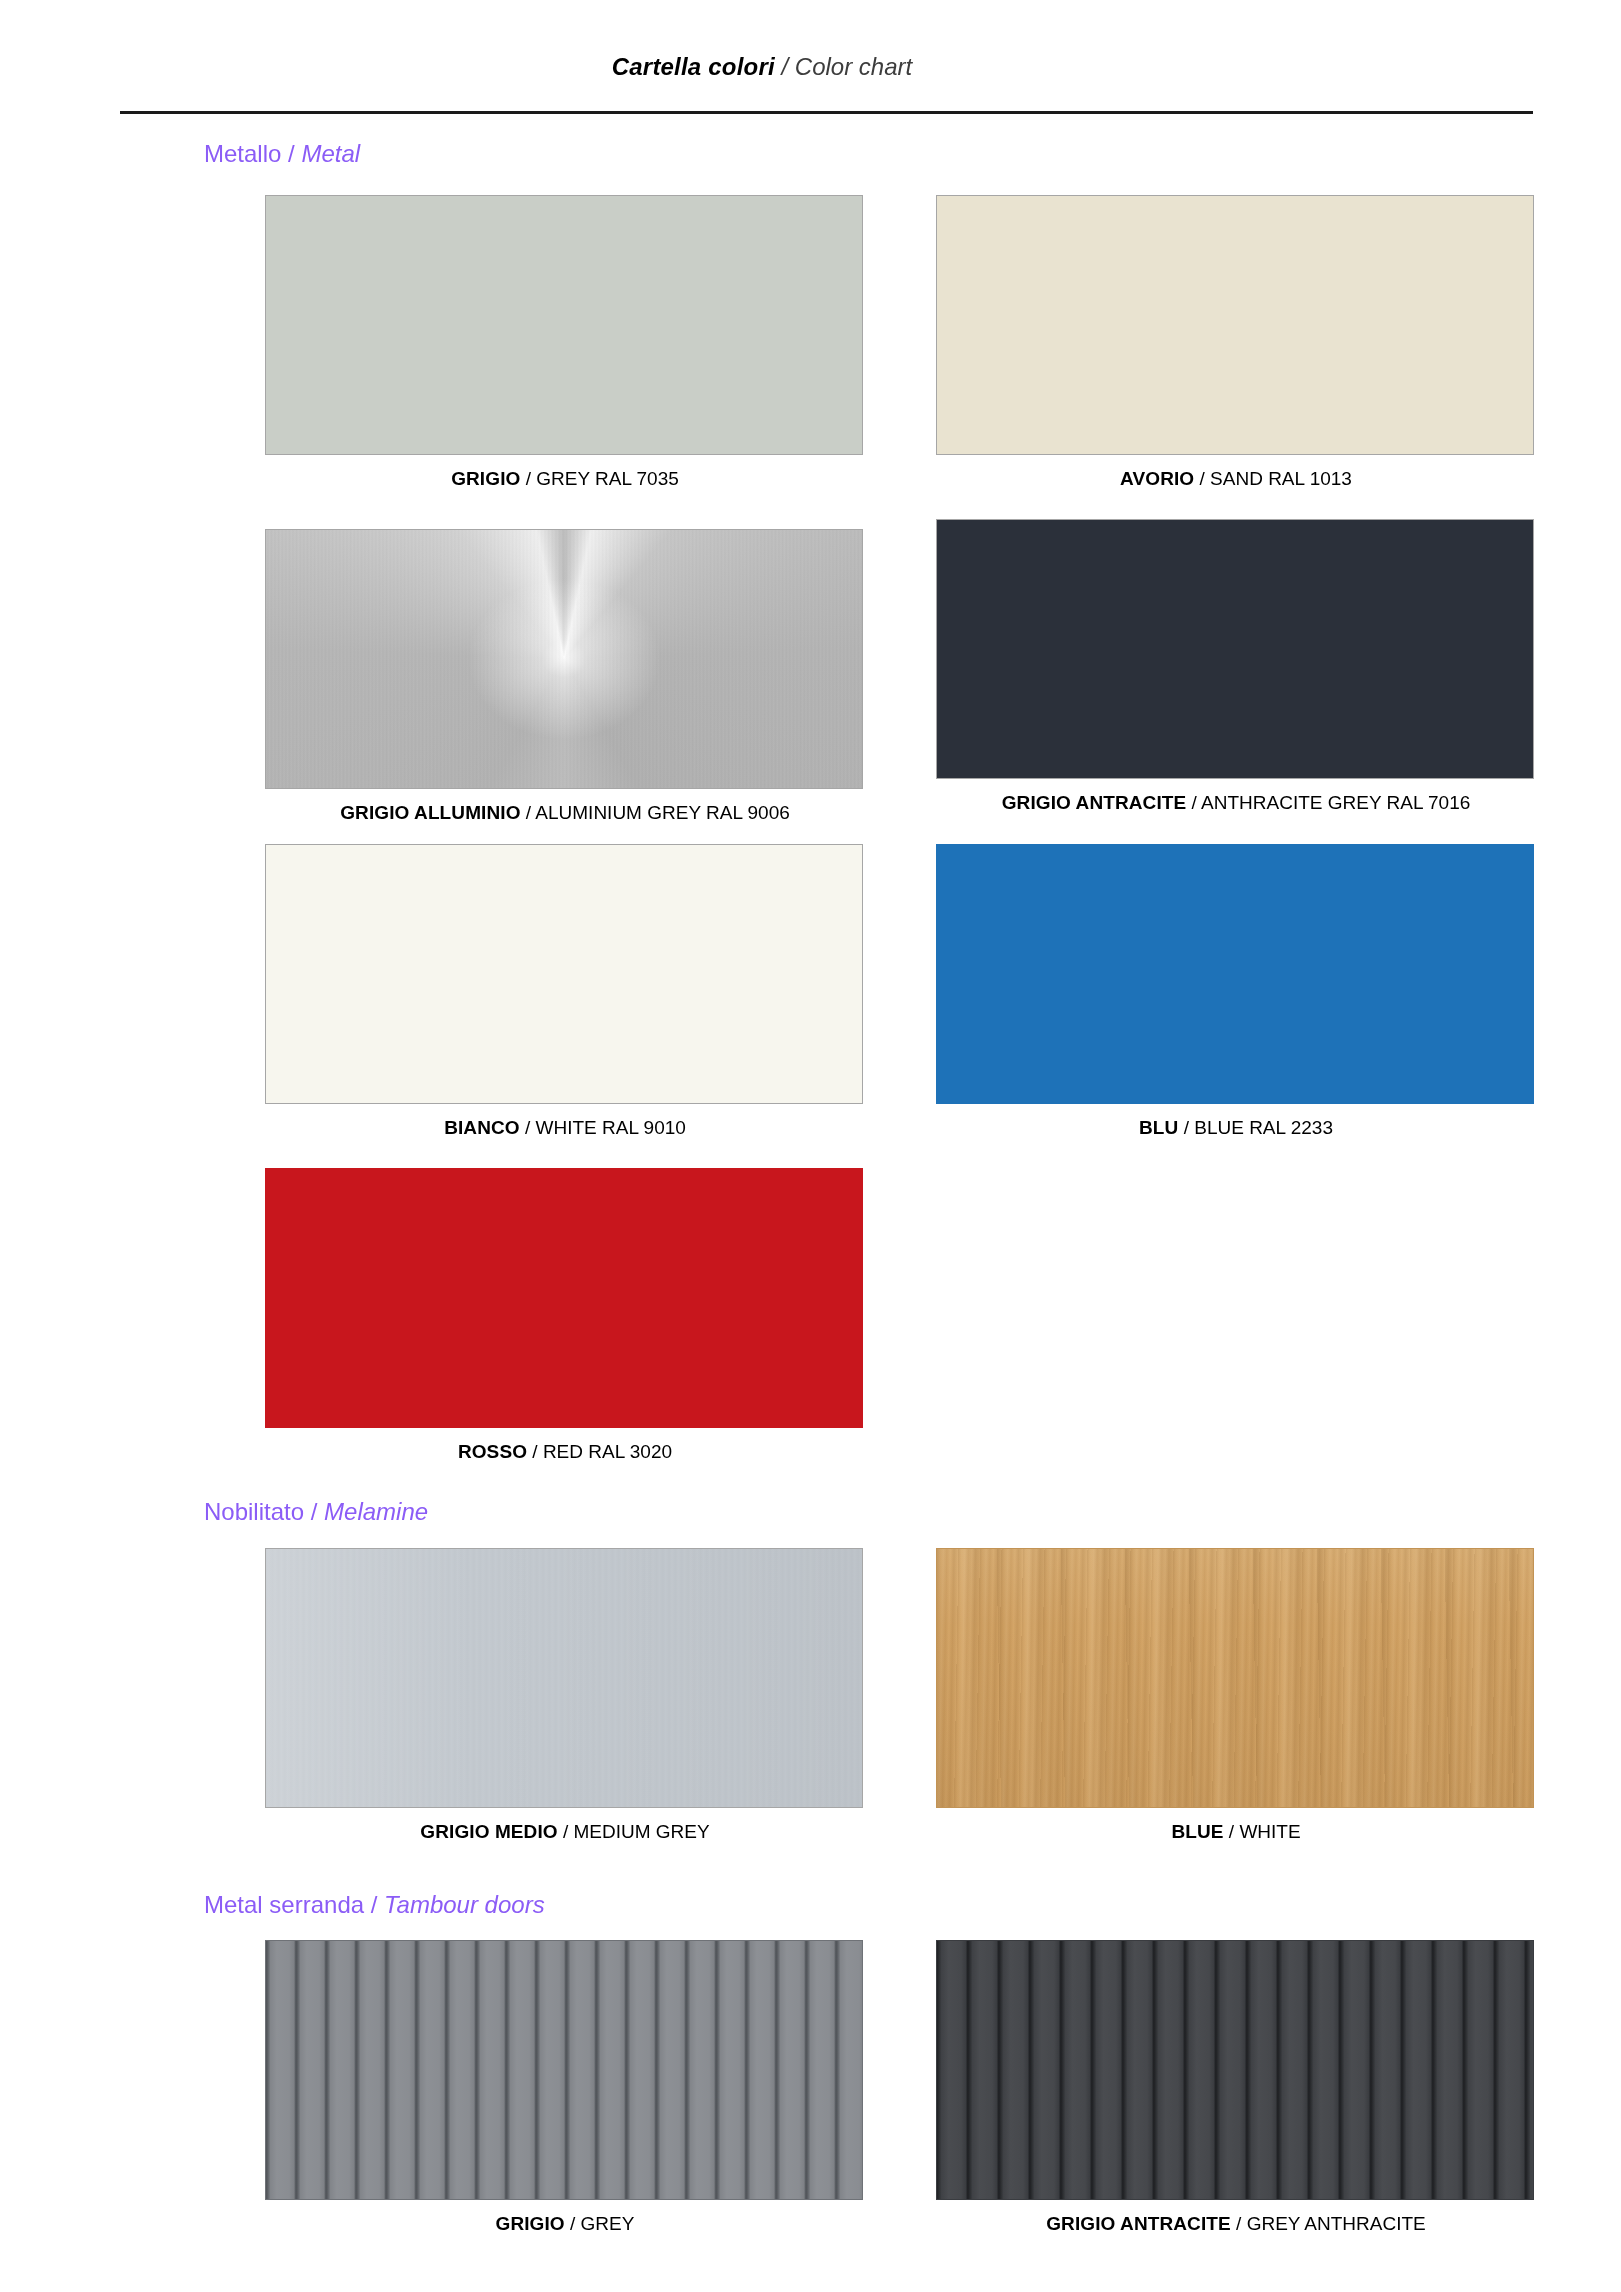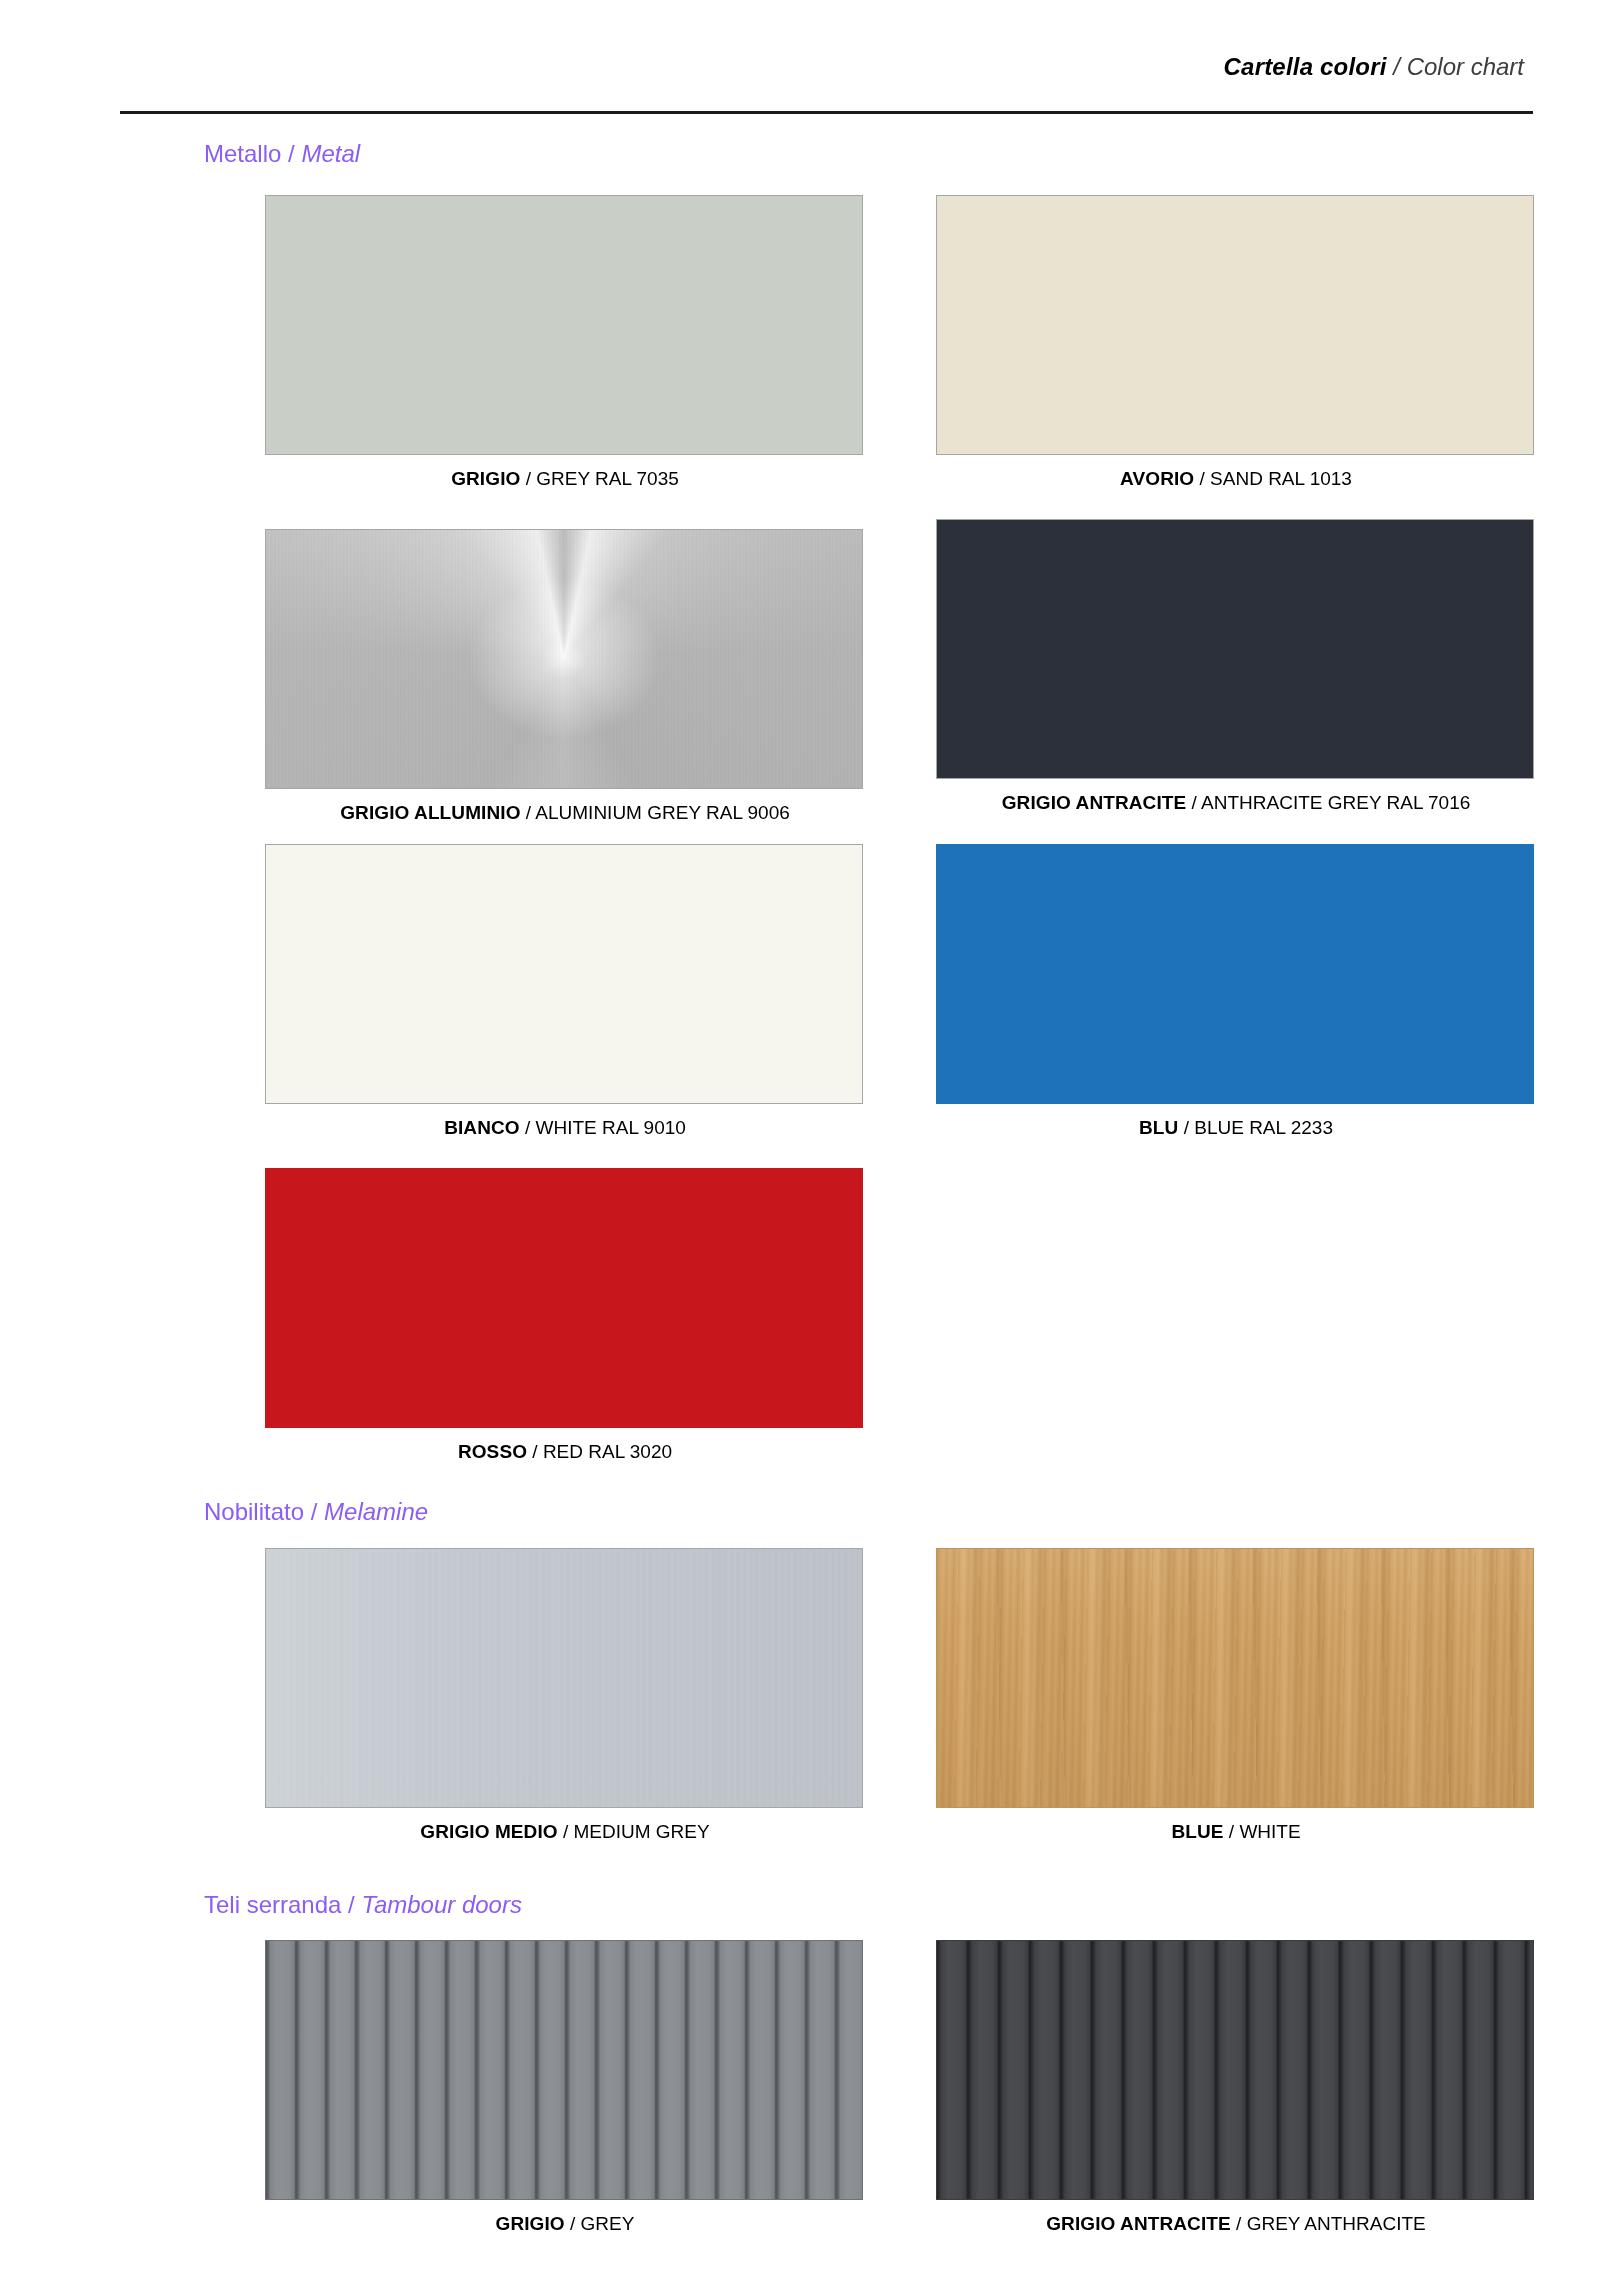--- a/index.html
+++ b/index.html
@@ -16,21 +16,21 @@
     overflow: hidden;
   }
 
   
   .page-header {
     position: absolute;
     top: 52px;
     left: 0;
     width: 1621px;
     height: 54px;
-    text-align: right;
+    text-align: center;
   }
   .header-title {
     display: inline-block;
     padding-right: 97px;
     font-size: 24px;
     line-height: 30px;
     white-space: nowrap;
   }
   .header-title .it {
     font-weight: bold;
@@ -290,21 +290,21 @@
 <div class="swatch-cell col-right" style="top:1548px;">
   <div class="swatch" style="height:260px;border-color:#c29355;">
     <div class="surf-walnut"></div>
   </div>
   <div class="swatch-caption">
     <span class="it">BLUE</span><span class="sep"> / </span><span class="en">WHITE</span>
   </div>
 </div>
 
 <div class="section-heading" style="top:1890px;">
-  <span class="it">Teli serranda</span><span class="sep"> / </span><span class="en">Tambour doors</span>
+  <span class="it">Metal serranda</span><span class="sep"> / </span><span class="en">Tambour doors</span>
 </div>
 
 <div class="swatch-cell col-left" style="top:1940px;">
   <div class="swatch" style="height:260px;border-color:#6f7277;">
     <div class="surf-tambour surf-tambour-grey"></div>
   </div>
   <div class="swatch-caption">
     <span class="it">GRIGIO</span><span class="sep"> / </span><span class="en">GREY</span>
   </div>
 </div>

